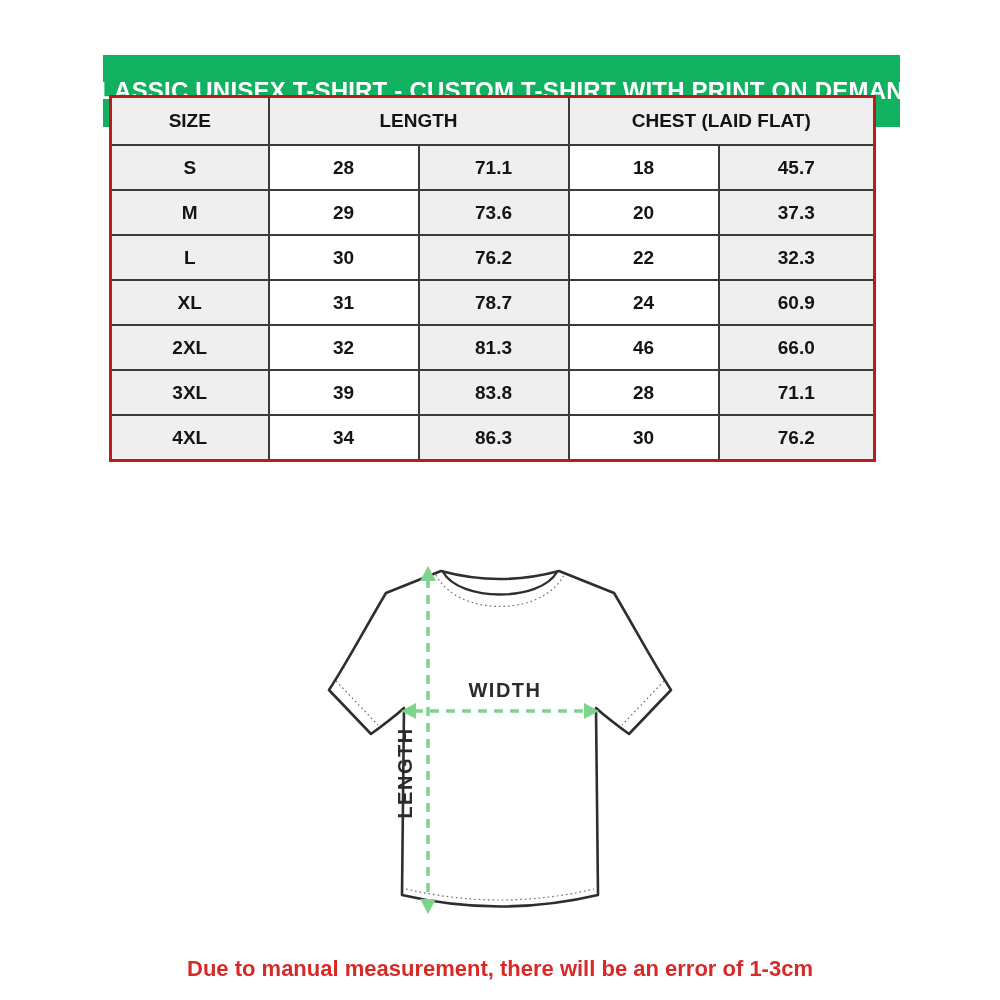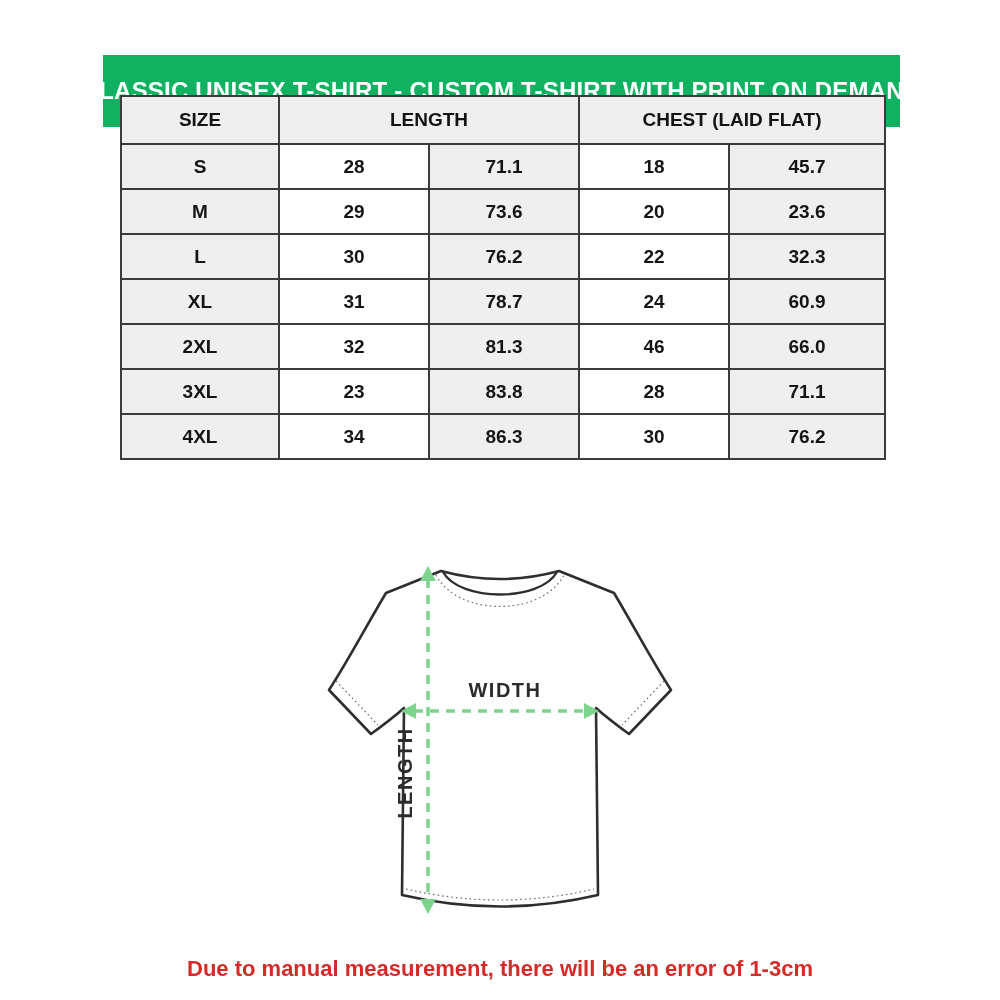--- a/index.html
+++ b/index.html
@@ -10,23 +10,23 @@
   
   .banner{
     position:absolute;left:103px;top:7px;width:797px;height:72px;
     background:#10b261;display:flex;align-items:center;justify-content:center;margin-top:48px;
   }
   .banner-title{
     color:#ffffff;font-weight:700;font-size:24px;letter-spacing:.2px;white-space:nowrap;
   }
   
   table.size-table{
-    position:absolute;left:120px;top:95px;width:764px;
+    position:absolute;left:109px;top:95px;width:764px;
     border-collapse:collapse;table-layout:fixed;
-    border:1px solid #b91c1c;
+    border:3px solid #b91c1c;
   }
   .size-table th,.size-table td{
     border:2px solid #3b3b3b;text-align:center;vertical-align:middle;
     font-size:19px;color:#141414;font-weight:700;padding:0;
   }
   .size-table thead th{height:46px;background:#efefef;}
   .size-table tbody td{height:43px;}
   .c-gray{background:#efefef;}
   .c-white{background:#ffffff;margin-left:16px;}
   
@@ -67,21 +67,21 @@
         <td class="c-white">28</td>
         <td class="c-gray">71.1</td>
         <td class="c-white">18</td>
         <td class="c-gray">45.7</td>
       </tr>
       <tr>
         <td class="c-gray">M</td>
         <td class="c-white">29</td>
         <td class="c-gray">73.6</td>
         <td class="c-white">20</td>
-        <td class="c-gray">23.6</td>
+        <td class="c-gray">37.3</td>
       </tr>
       <tr>
         <td class="c-gray">L</td>
         <td class="c-white">30</td>
         <td class="c-gray">76.2</td>
         <td class="c-white">22</td>
         <td class="c-gray">32.3</td>
       </tr>
       <tr>
         <td class="c-gray">XL</td>
@@ -92,21 +92,21 @@
       </tr>
       <tr>
         <td class="c-gray">2XL</td>
         <td class="c-white">32</td>
         <td class="c-gray">81.3</td>
         <td class="c-white">46</td>
         <td class="c-gray">66.0</td>
       </tr>
       <tr>
         <td class="c-gray">3XL</td>
-        <td class="c-white">23</td>
+        <td class="c-white">39</td>
         <td class="c-gray">83.8</td>
         <td class="c-white">28</td>
         <td class="c-gray">71.1</td>
       </tr>
       <tr>
         <td class="c-gray">4XL</td>
         <td class="c-white">34</td>
         <td class="c-gray">86.3</td>
         <td class="c-white">30</td>
         <td class="c-gray">76.2</td>

